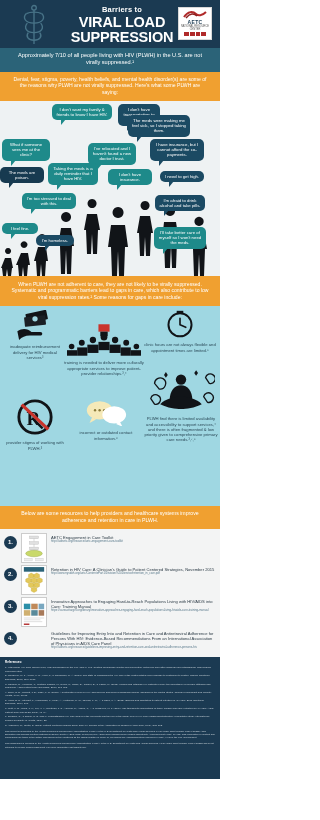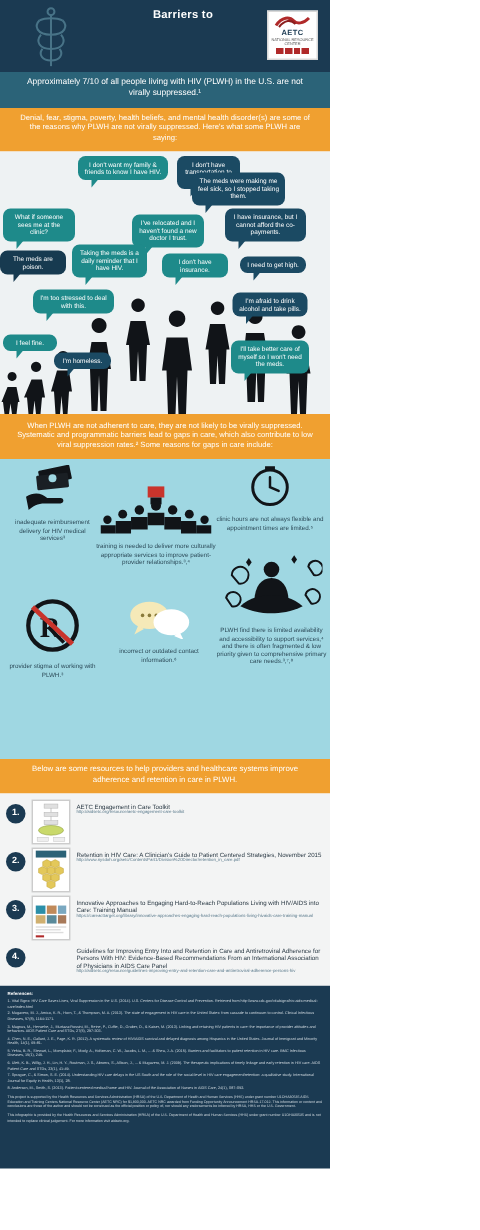--- a/index.html
+++ b/index.html
@@ -227,20 +227,22 @@
       <path d="M12 10 C16 8 24 8 28 10"></path>
       <path d="M12 10 C8 14 10 20 20 20 C30 20 32 14 28 10"></path>
       <path d="M13 20 C9 25 12 30 20 30 C28 30 31 25 27 20"></path>
       <path d="M14 30 C11 34 14 38 20 38 C26 38 29 34 26 30"></path>
       <circle cx="20" cy="4" r="2.4"></circle>
     </g>
   </svg>
 
   <div class="header-text">
     <div class="barriers-to">Barriers to</div>
+    <div class="viral-load">VIRAL LOAD</div>
+    <div class="suppression">SUPPRESSION</div>
   </div>
 
   <div class="logo">
     <svg class="logo-swoosh" viewBox="0 0 24 9">
       <path d="M1 7 C5 1 10 1 13 4 C15 6 19 6 23 2" stroke="#b02a2a" stroke-width="2" fill="none"></path>
       <path d="M3 8 C7 3 11 3 14 6" stroke="#8c1f1f" stroke-width="1.4" fill="none"></path>
     </svg>
     <div class="logo-aetc">AETC</div>
     <div class="logo-sub">NATIONAL RESOURCE CENTER</div>
     <div class="logo-bars">

